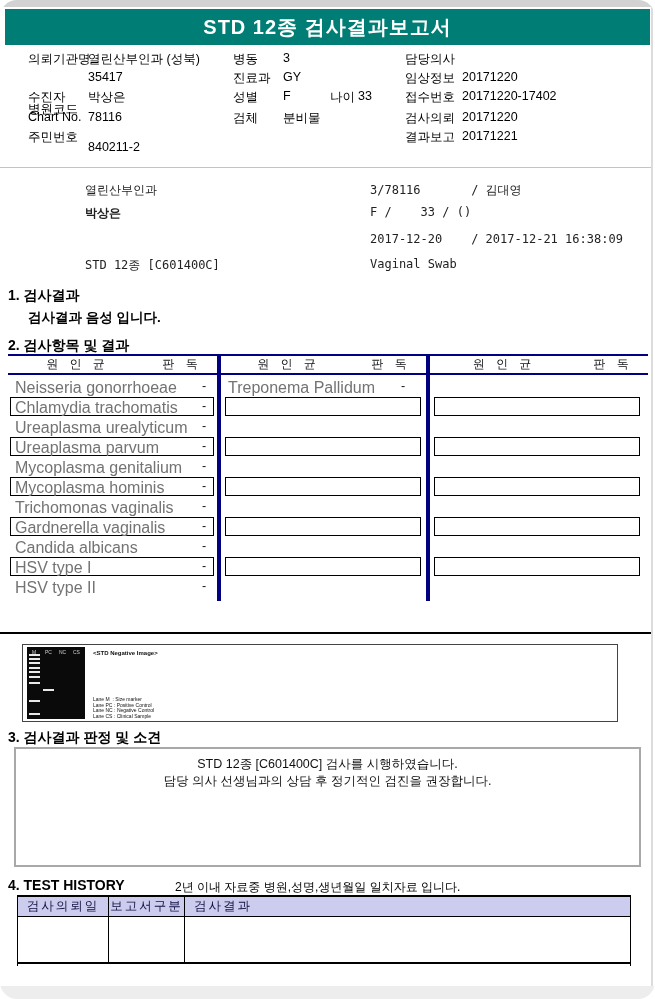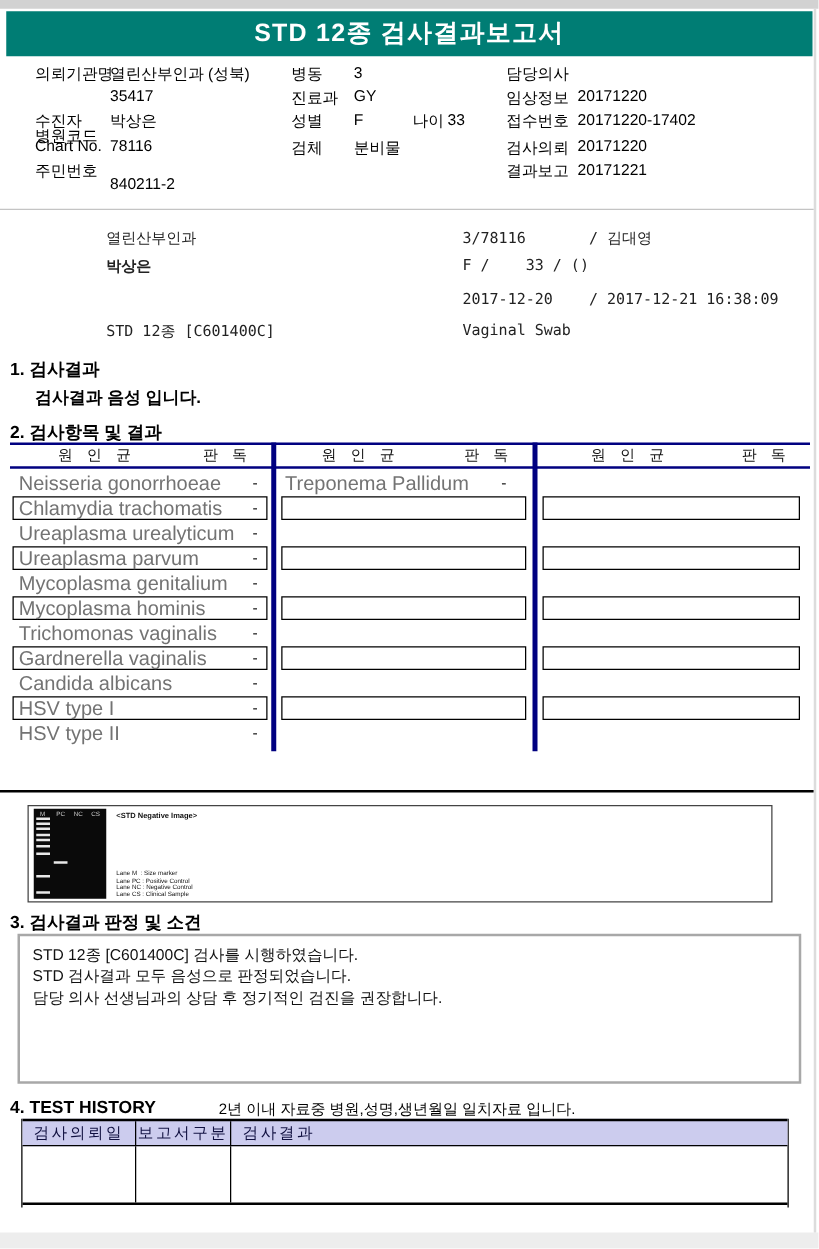--- a/index.html
+++ b/index.html
@@ -1,20 +1,20 @@
 <!DOCTYPE html>
 <html><head>
 <meta charset="utf-8">
 <style>
   * { margin:0; padding:0; box-sizing:border-box; }
   html,body { background:#fff; }
   body { font-family:"Liberation Sans","DejaVu Sans",sans-serif; }
   #page {
     position:relative; width:655px; height:999px; background:#fff;
-    overflow:hidden; color:#000;
+    overflow:hidden; color:#000;border-radius:17px;
   }
   .abs { position:absolute; }
 
   
   #top-strip { left:0; top:0; width:655px; height:7px; background:#d2d2d2; }
   #bottom-strip { left:0; top:986px; width:655px; height:13px; background:#ededed; }
   #right-edge { left:651px; top:7px; width:2px; height:979px; background:#dcdcdc; }
 
   
   #banner {
@@ -62,21 +62,21 @@
   
   #gel-box { left:22px; top:644px; width:596px; height:78px; border:1px solid #444; background:#fff; }
   #gel-black { position:absolute; left:4px; top:2px; width:58px; height:72px; background:#0a0a0a; }
   .lane-lab { position:absolute; top:2px; color:#cfcfcf; font-size:5px; line-height:6px; }
   .band { position:absolute; width:11px; height:2px; background:#e8e8e8; }
   #gel-title { position:absolute; left:70px; top:5px; font-size:6px; font-weight:bold; color:#111; }
   #gel-legend { position:absolute; left:70px; top:52px; font-size:5px; line-height:5.5px; color:#111; white-space:pre; }
 
   
   #comment-box { left:14px; top:747px; width:627px; height:120px; border:2px solid #a8a8a8; background:#fff; }
-  #comment-box .lines { padding:7px 10px; font-size:12.5px; line-height:17px; color:#111; }
+  #comment-box .lines { padding:7px 10px; font-size:12.5px; line-height:17px; color:#111;text-align:center; }
 
   
   #history-note { font-size:12px; }
   #history-table { left:17px; top:895px; width:614px; height:71px;
     border-left:1px solid #000; border-right:1px solid #000; }
   #hist-head { display:flex; height:22px; background:#ccccee;
     border-top:2px solid #000; border-bottom:1px solid #000;
     font-size:12.5px; color:#101040; letter-spacing:2px; }
   #hist-head .hc { display:flex; align-items:center; justify-content:center; }
   #hist-head .hc1 { width:91px; border-right:1px solid #000; }
@@ -324,21 +324,20 @@
     <div id="gel-legend">Lane M  : Size marker
 Lane PC : Positive Control
 Lane NC : Negative Control
 Lane CS : Clinical Sample</div>
   </div>
 
   <div class="abs h" style="left:8px;top:729px;">3. 검사결과 판정 및 소견</div>
   <div class="abs" id="comment-box">
     <div class="lines">
       <div>STD 12종 [C601400C] 검사를 시행하였습니다.</div>
-      <div>STD 검사결과 모두 음성으로 판정되었습니다.</div>
       <div>담당 의사 선생님과의 상담 후 정기적인 검진을 권장합니다.</div>
     </div>
   </div>
 
   <div class="abs h" style="left:8px;top:877px;">4. TEST HISTORY</div>
   <div class="abs" id="history-note" style="left:175px;top:879px;">2년 이내 자료중 병원,성명,생년월일 일치자료 입니다.</div>
 
   <div class="abs" id="history-table">
     <div id="hist-head">
       <div class="hc hc1">검사의뢰일</div>

